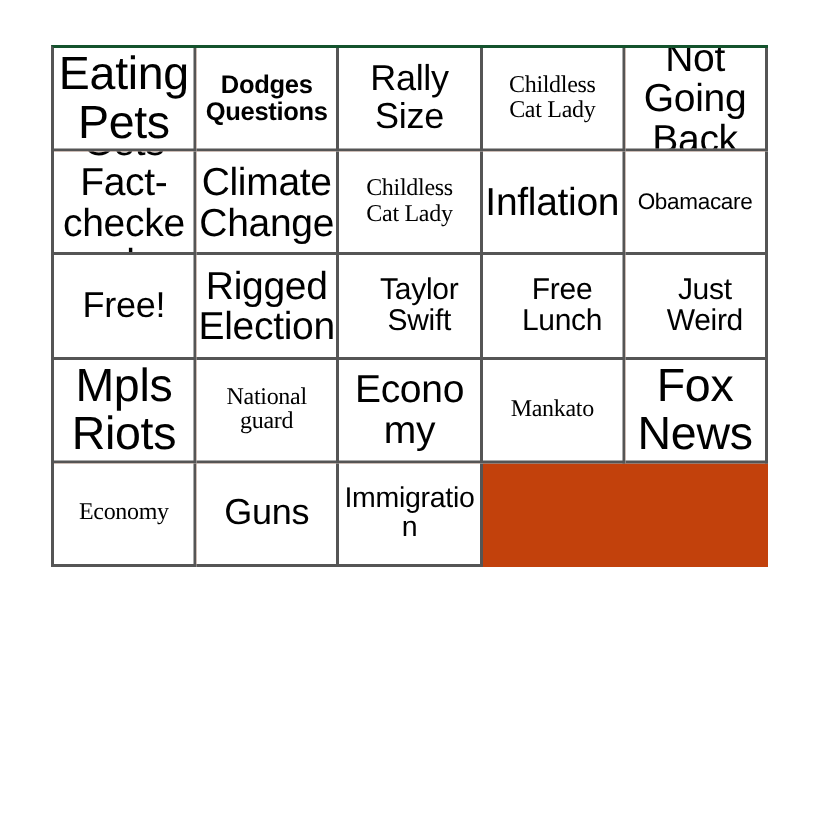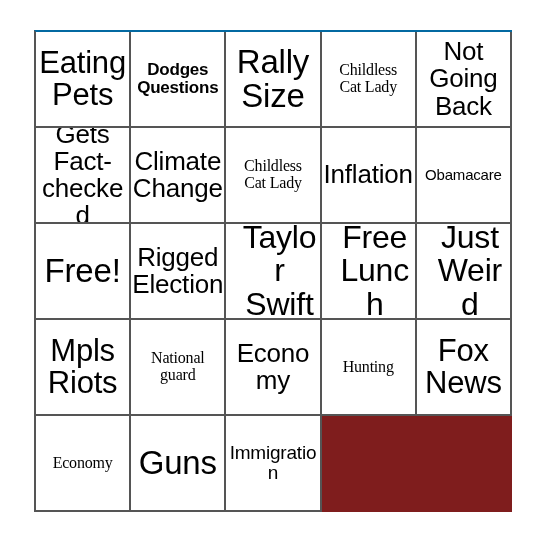--- a/index.html
+++ b/index.html
@@ -9,28 +9,28 @@
     height: 544px;
     background: #ffffff;
     font-family: "Liberation Sans", sans-serif;
     overflow: hidden;
   }
   #bingo-card {
     position: absolute;
     left: 34px;
     top: 30px;
     width: 478px;
-    height: 482px;
+    height: 348px;
     box-sizing: border-box;
     display: grid;
     grid-template-columns: repeat(5, 1fr);
     grid-template-rows: repeat(5, 1fr);
-    border-top: 2px solid #0369a1;
+    border-top: 2px solid #14532d;
     border-left: 2px solid #555555;
-    background: #7f1d1d;
+    background: #c2410c;
   }
   .bingo-cell {
     box-sizing: border-box;
     border-right: 2px solid #555555;
     border-bottom: 2px solid #555555;
     background: #ffffff;
     display: flex;
     align-items: center;
     justify-content: center;
     overflow: hidden;
@@ -41,23 +41,23 @@
     width: 100%;
     text-align: center;
     color: #000000;
     line-height: 1.04;
     font-weight: 400;
     letter-spacing: -0.2px;
     white-space: pre-line;
     word-break: break-word;
   }
   
-  .s-xxl { font-size: 33px; }
+  .s-xxl { font-size: 24px; }
   .s-xl  { font-size: 31px; }
-  .s-lg  { font-size: 32px; padding-left: 13px; }
+  .s-lg  { font-size: 20px; padding-left: 13px; }
   .s-md  { font-size: 26px; }
   .s-sm  { font-size: 16px; font-family: Liberation Serif, serif; }
   .s-xs  { font-size: 17px; font-weight: bold; }
   .s-xxs { font-size: 15px; }
   .s-tiny{ font-size: 19px; }
 </style>
 </head>
 <body>
 
 <div id="bingo-card">
@@ -125,21 +125,21 @@
 Riots</span>
     </div>
     <div class="bingo-cell">
       <span class="cell-text s-sm">National
 guard</span>
     </div>
     <div class="bingo-cell">
       <span class="cell-text s-md">Economy</span>
     </div>
     <div class="bingo-cell">
-      <span class="cell-text s-sm">Hunting</span>
+      <span class="cell-text s-sm">Mankato</span>
     </div>
     <div class="bingo-cell">
       <span class="cell-text s-xl">Fox
 News</span>
     </div>
     <div class="bingo-cell">
       <span class="cell-text s-sm">Economy</span>
     </div>
     <div class="bingo-cell">
       <span class="cell-text s-xxl">Guns</span>

